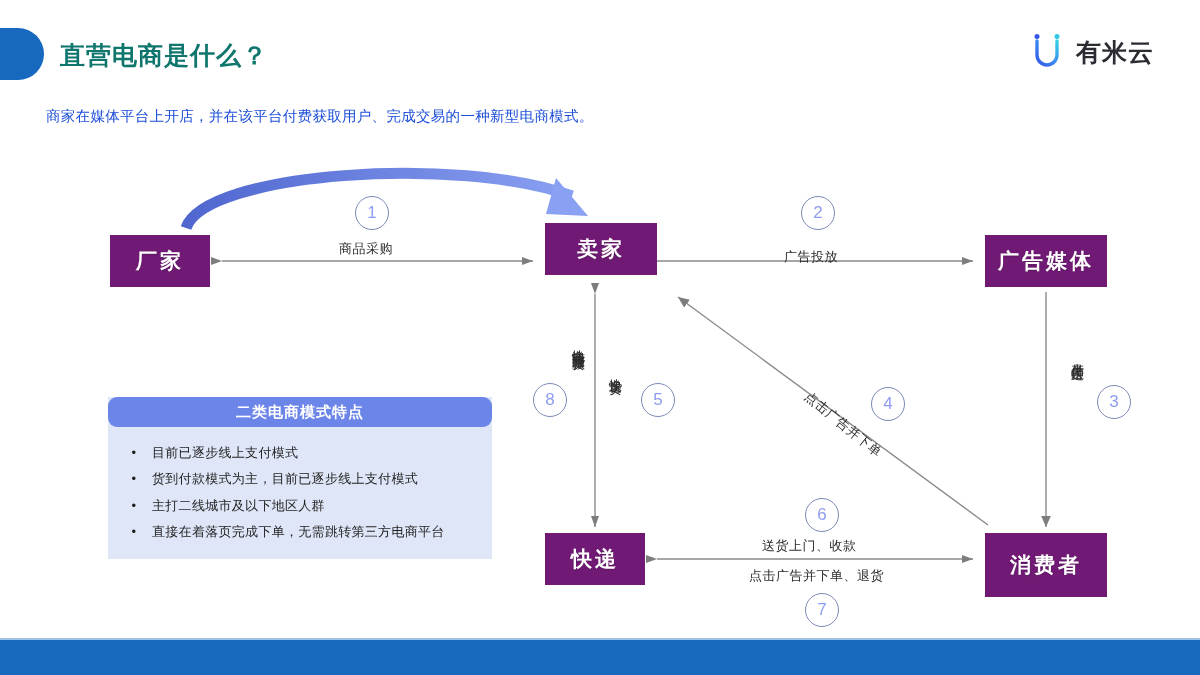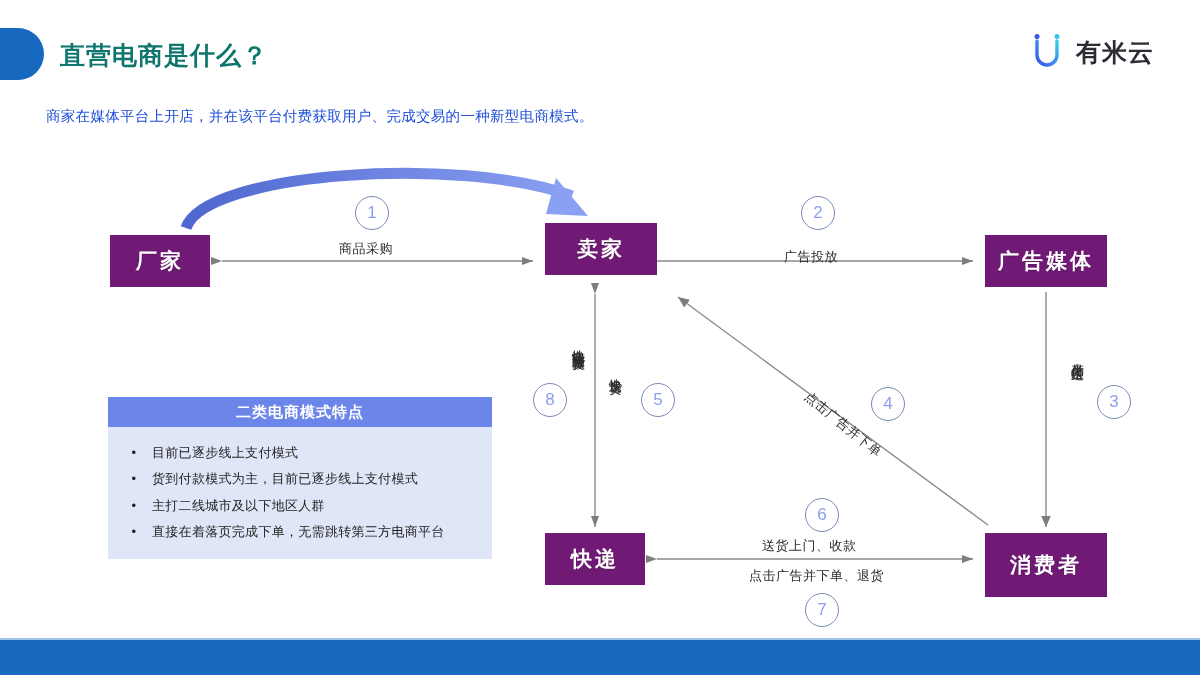--- a/index.html
+++ b/index.html
@@ -175,20 +175,21 @@
   .feature-title {
     height: 30px;
     background: #6C85E8;
     color: #ffffff;
     font-size: 15px;
     font-weight: bold;
     display: flex;
     align-items: center;
     justify-content: center;
     letter-spacing: 1px;
+    border-radius: 9px;
   }
   .feature-list {
     padding: 12px 0 14px 0;
     margin: 0;
     list-style: none;
   }
   .feature-item {
     display: flex;
     align-items: flex-start;
     font-size: 13px;

